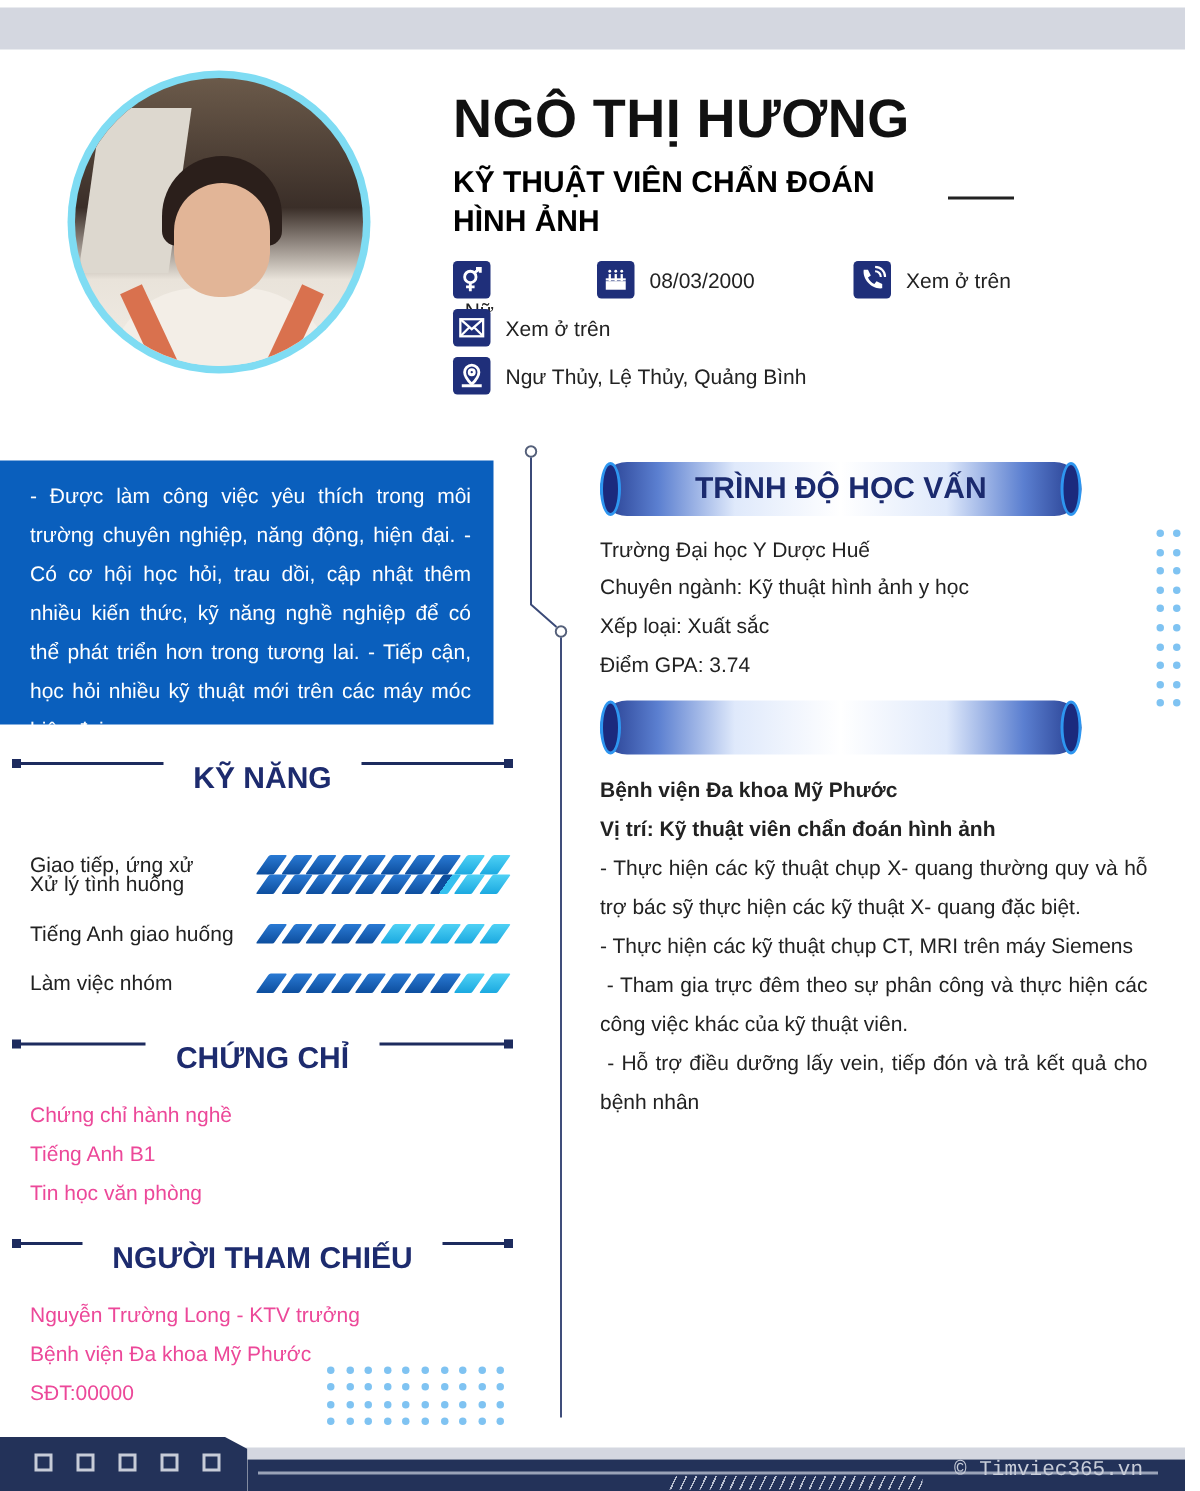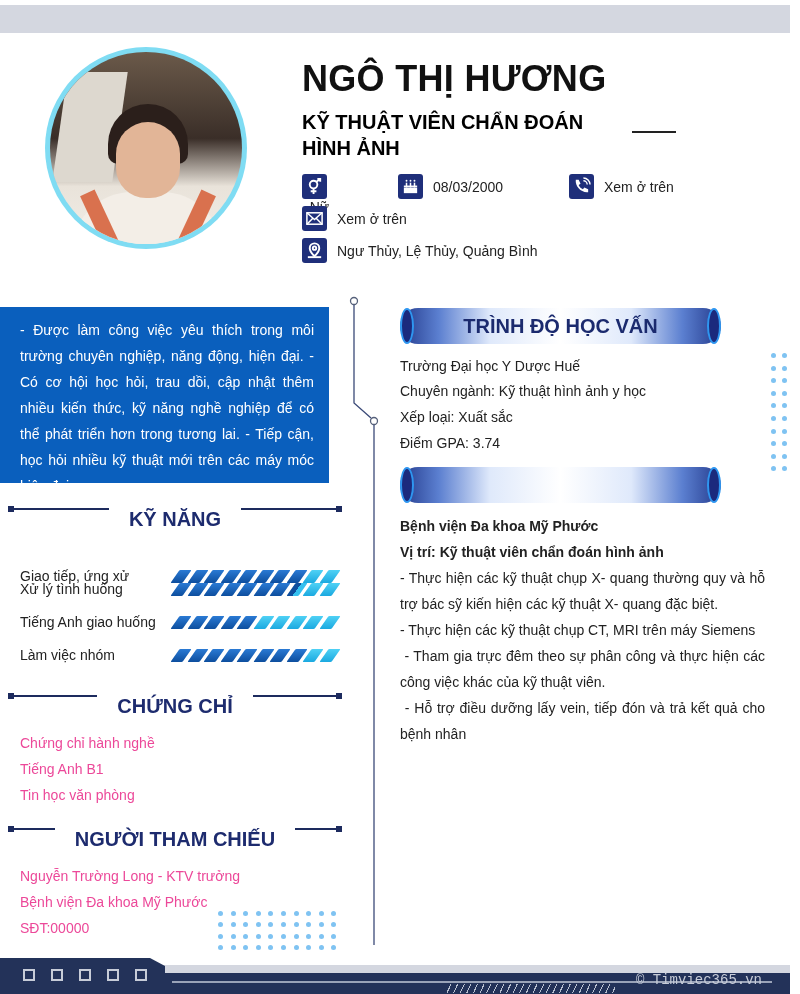--- a/index.html
+++ b/index.html
@@ -318,21 +318,21 @@
     <span></span>
 </div>
 
 <div class="banner" style="top:467px;">
   <span class="cap l"></span>
     <span class="cap r"></span>
 </div>
 <div class="exp">
   <div class="b">Bệnh viện Đa khoa Mỹ Phước</div>
   <div class="b">Vị trí: Kỹ thuật viên chẩn đoán hình ảnh</div>
-  <div class="j">- Thực hiện các kỹ thuật chụp X- quang thường quy và hỗ trợ bác sỹ kiến hiện các kỹ thuật X- quang đặc biệt.</div>
+  <div class="j">- Thực hiện các kỹ thuật chụp X- quang thường quy và hỗ trợ bác sỹ thực hiện các kỹ thuật X- quang đặc biệt.</div>
   <div class="j">- Thực hiện các kỹ thuật chụp CT, MRI trên máy Siemens</div>
   <div class="j" style="white-space: pre-wrap;"> - Tham gia trực đêm theo sự phân công và thực hiện các công việc khác của kỹ thuật viên.</div>
   <div class="j" style="white-space: pre-wrap;"> - Hỗ trợ điều dưỡng lấy vein, tiếp đón và trả kết quả cho bệnh nhân</div>
 </div>
 
 <div class="footer">
   <div class="light"></div>
   <div class="dark-right"></div>
   <div class="dark-left"></div>
   <div class="thin"></div>

